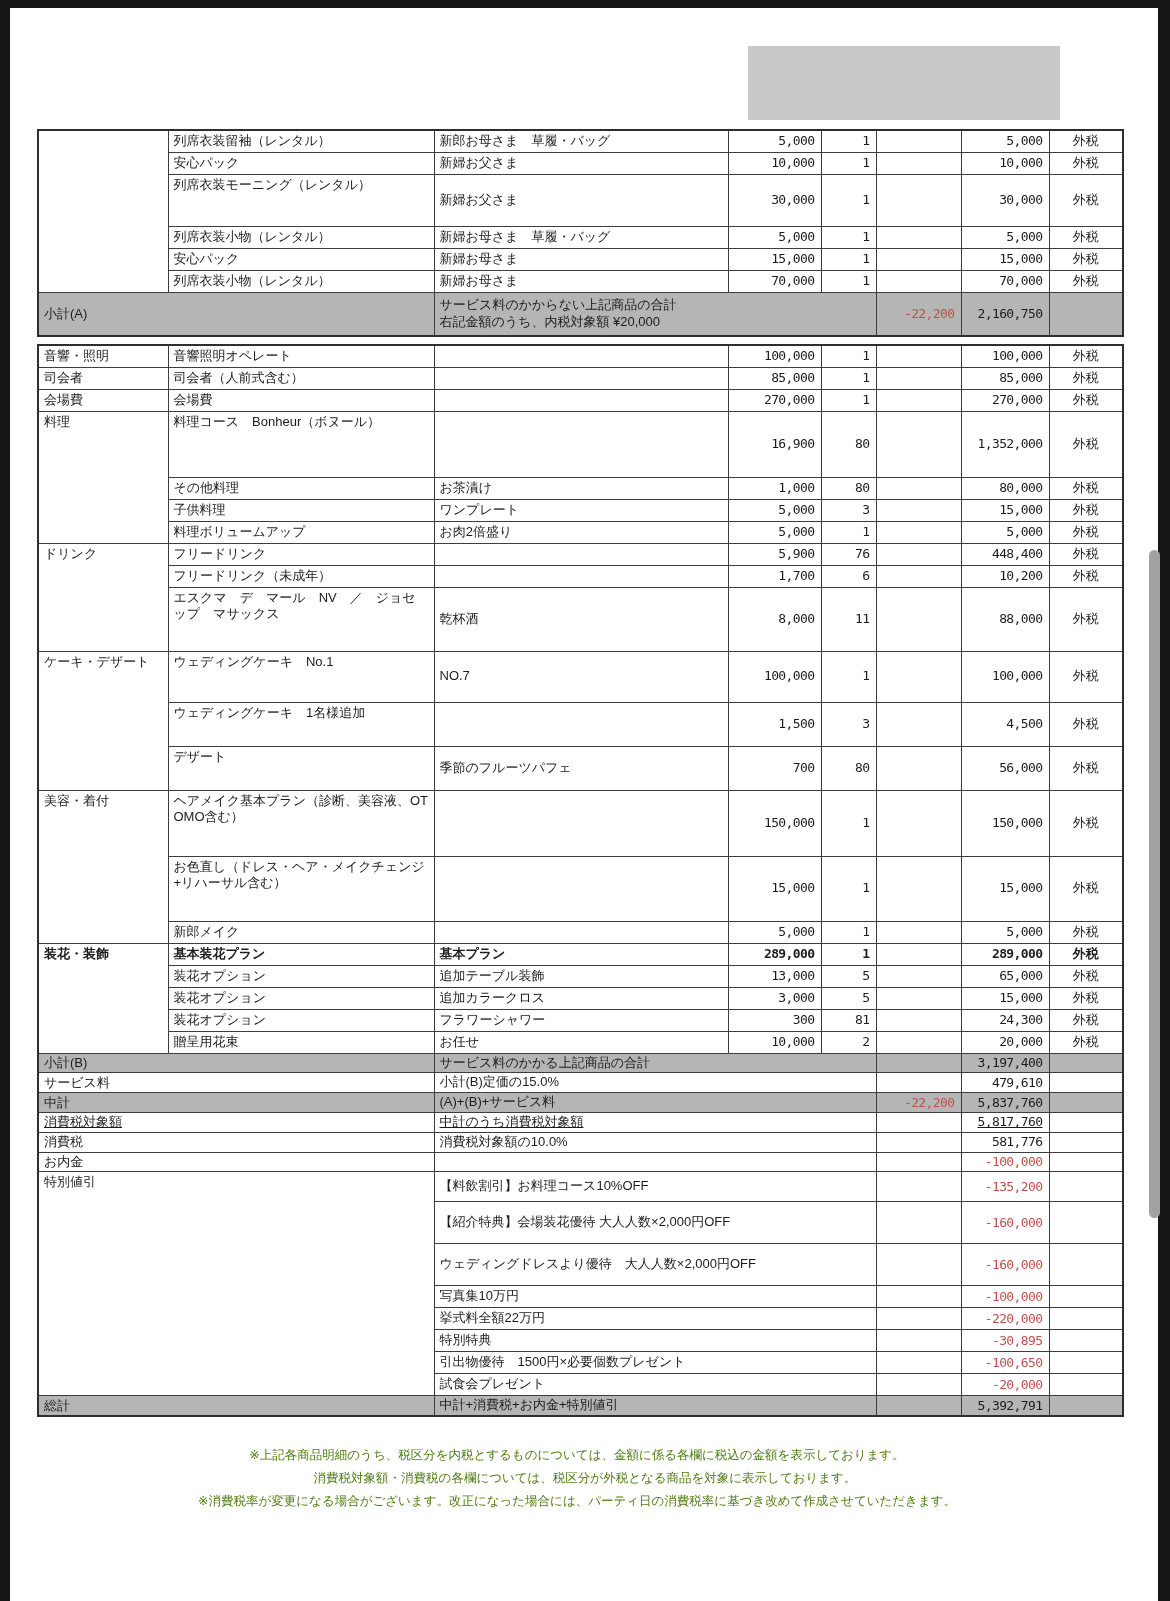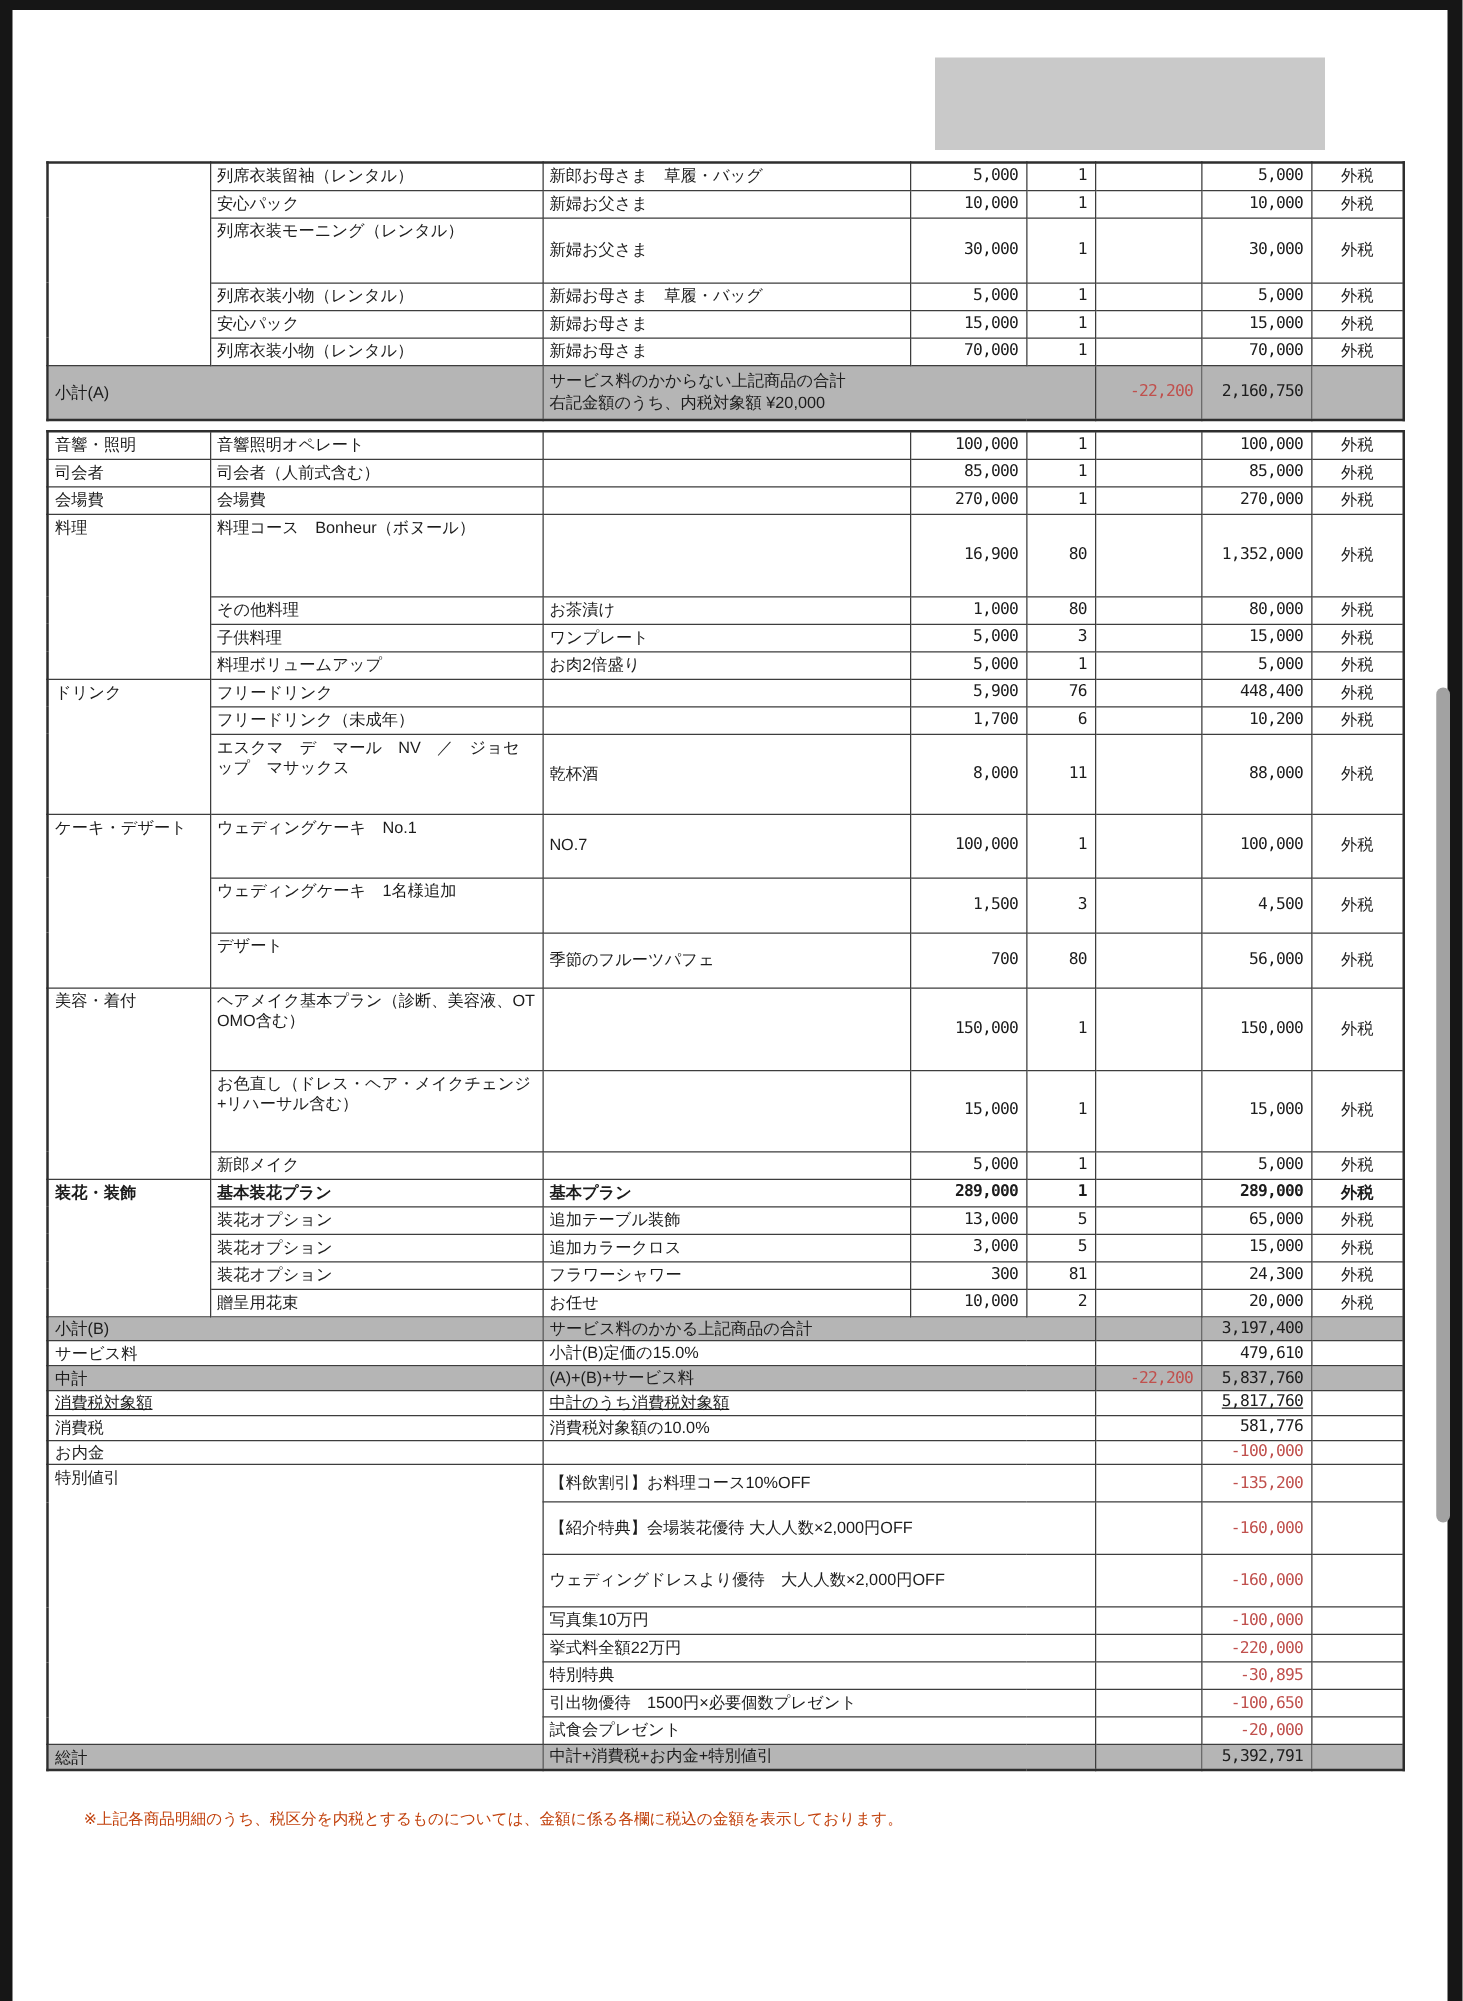--- a/index.html
+++ b/index.html
@@ -41,21 +41,21 @@
     font-family:"DejaVu Sans Mono","Liberation Mono",monospace;
     font-size:13px;letter-spacing:-0.6px;padding-right:6px;
   }
   td.tax{text-align:center;}
   td.glabel{text-align:left;vertical-align:middle;}
   td.gdesc{text-align:left;white-space:pre-line;line-height:1.3;}
   tr.gray td{background:#b5b5b5;}
   .red{color:#c0504d;}
   .footnotes{
     position:absolute;left:57px;top:1436px;width:1020px;
-    font-size:12.5px;line-height:1.85;color:#c2410c;
+    font-size:12.5px;line-height:1.85;color:#4d7c0f;text-align:center;
   }
   .footnote{white-space:pre;}
   .scrollbar-thumb{
     position:absolute;left:1149px;top:550px;width:11px;height:668px;
     background:#a2a2a2;border-radius:6px;
   }
 </style>
 </head>
 <body>
 
@@ -445,16 +445,18 @@
           <td class="gdesc" colspan="3">中計+消費税+お内金+特別値引</td>
           <td class="num"></td>
           <td class="num">5,392,791</td>
           <td class="tax"></td>
         </tr>
       </tbody>
   </table>
 
   <div class="footnotes">
     <div class="footnote">※上記各商品明細のうち、税区分を内税とするものについては、金額に係る各欄に税込の金額を表示しております。</div>
+    <div class="footnote">　 消費税対象額・消費税の各欄については、税区分が外税となる商品を対象に表示しております。</div>
+    <div class="footnote">※消費税率が変更になる場合がございます。改正になった場合には、パーティ日の消費税率に基づき改めて作成させていただきます。</div>
   </div>
 </div>
 
 <div class="scrollbar-thumb"></div>
 
 </body></html>

